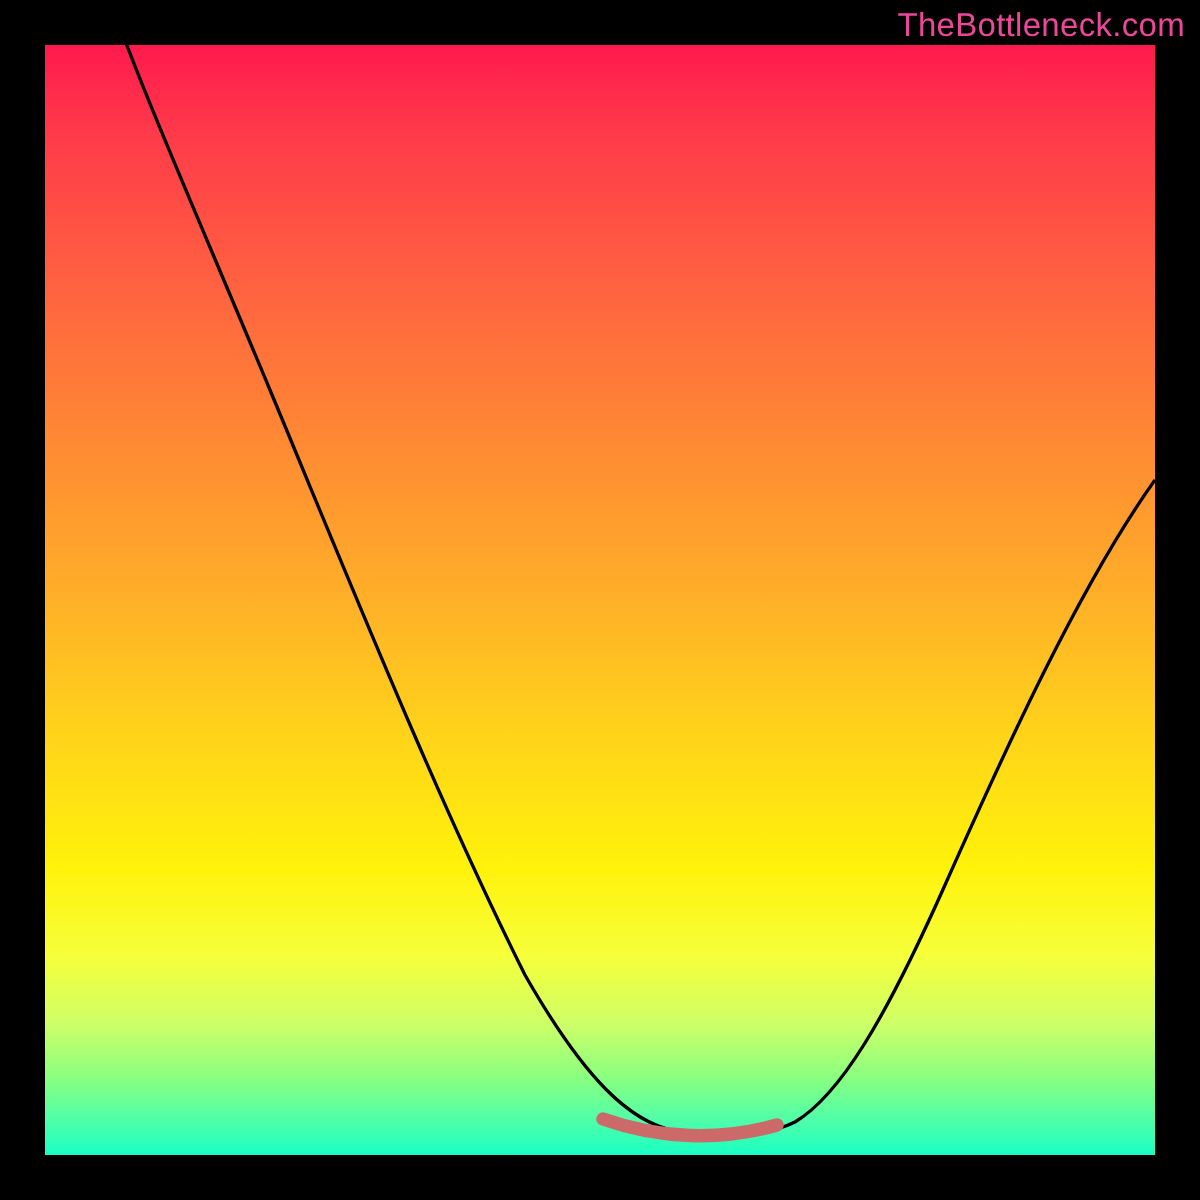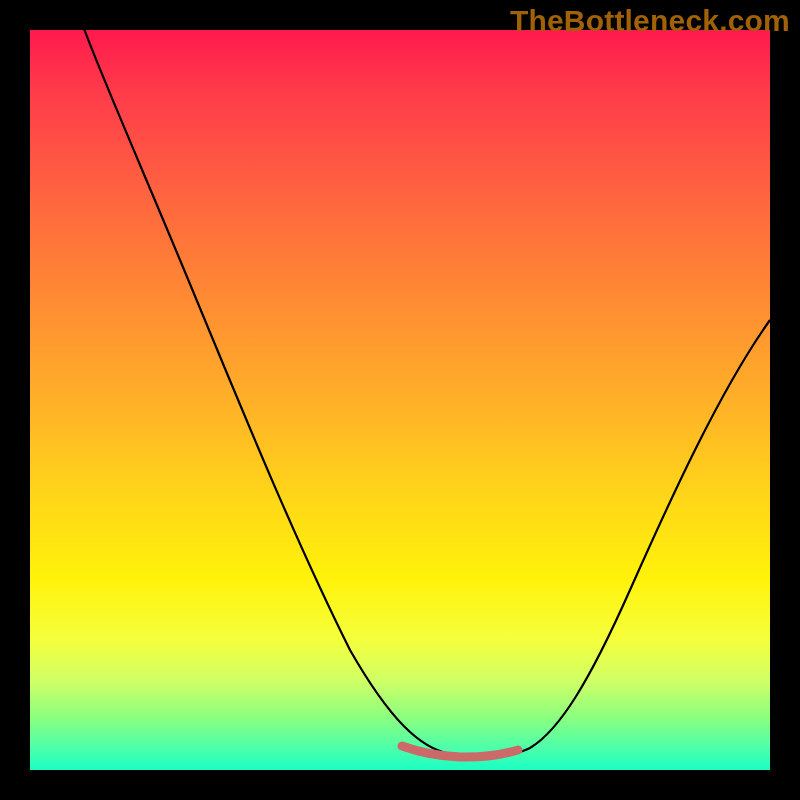--- a/index.html
+++ b/index.html
@@ -14,23 +14,23 @@
   .frame {
     position: relative;
     width: 800px;
     height: 800px;
     background: #000;
   }
   .watermark {
     position: absolute;
     top: 4px;
     right: 10px;
-    color: #a16207;
-    font-size: 30px;
-    font-weight: 700;
+    color: #ec4899;
+    font-size: 22px;
+    font-weight: 400;
     letter-spacing: 0.2px;
     z-index: 10;
   }
   .plot-area {
     position: absolute;
     left: 30px;
     top: 30px;
     width: 740px;
     height: 740px;
     overflow: hidden;

